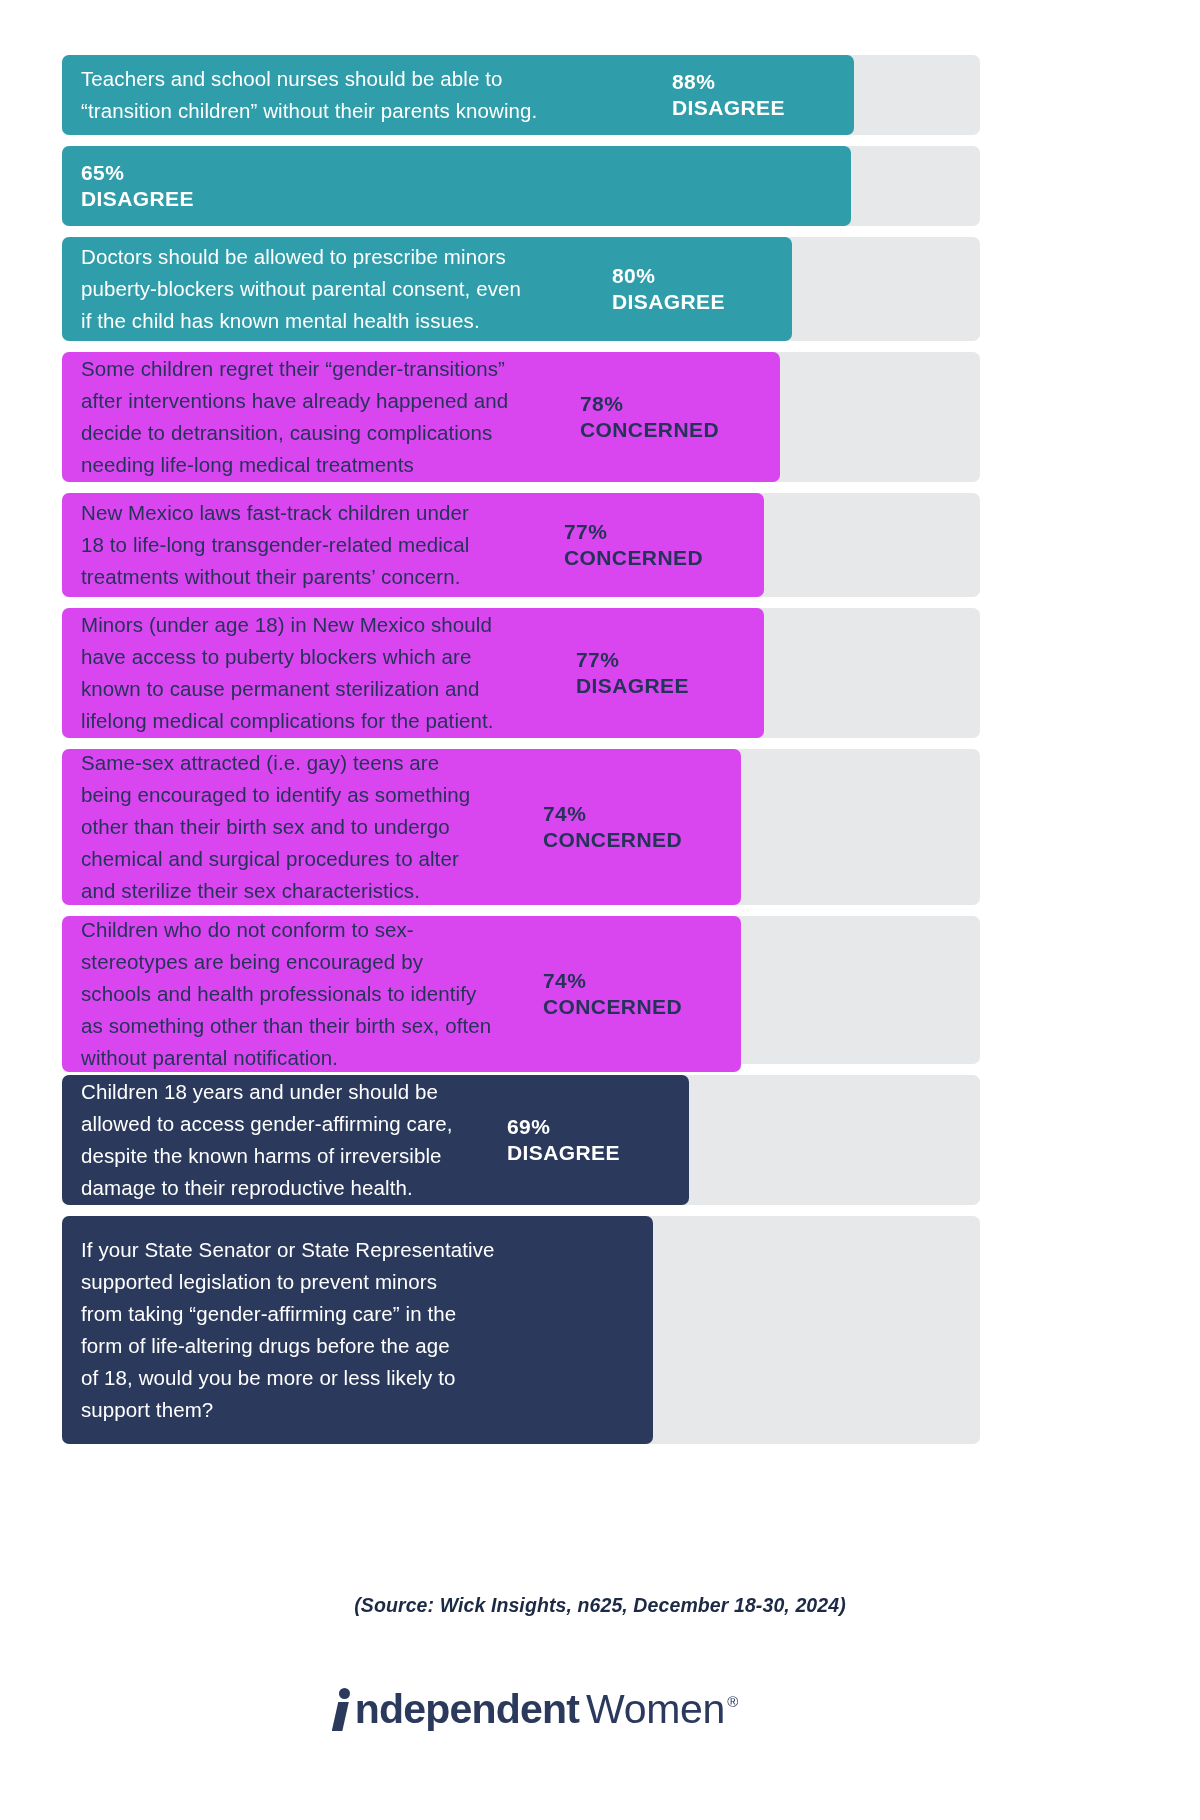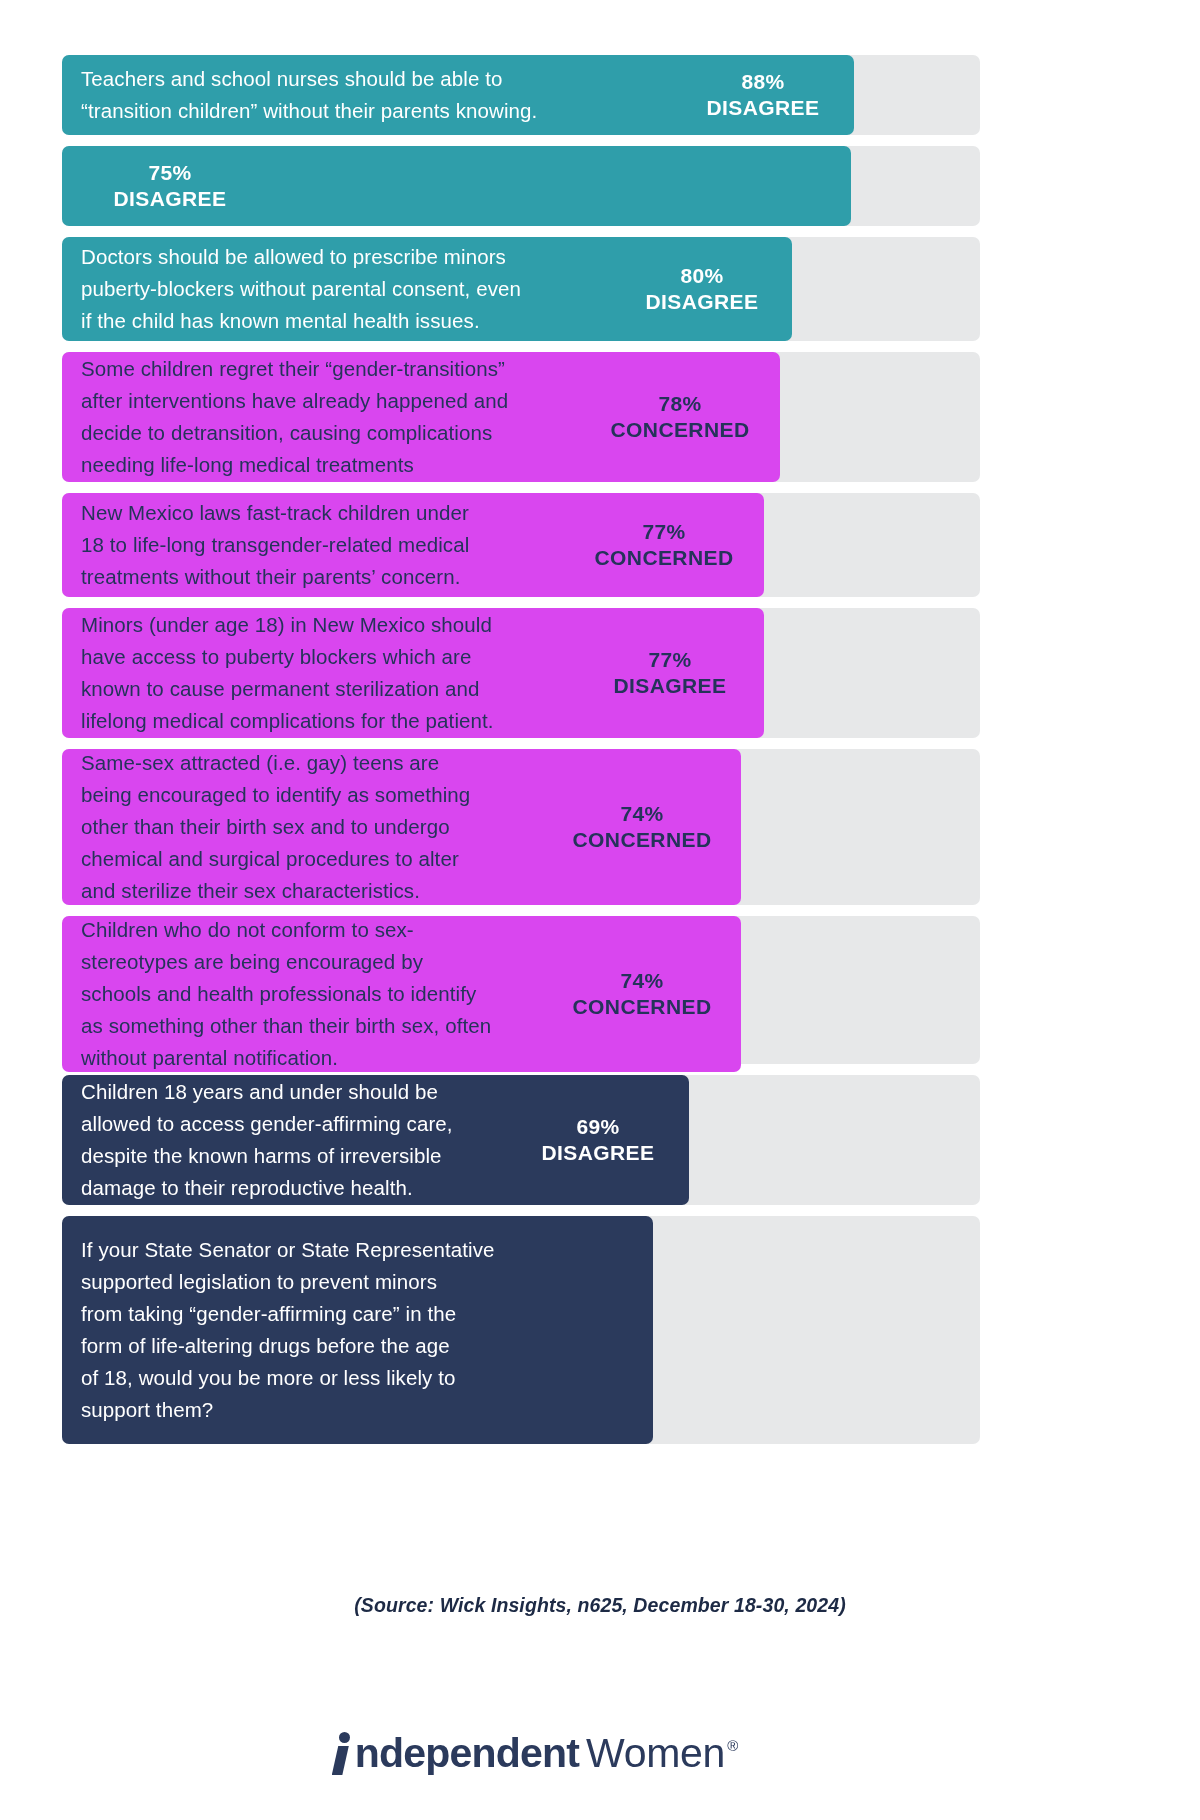--- a/index.html
+++ b/index.html
@@ -47,21 +47,21 @@
     flex: 1 1 auto;
     font-size: 20.5px;
     line-height: 32px;
     letter-spacing: 0.1px;
     white-space: pre-line;
     padding-right: 6px;
   }
 
   .value {
     flex: 0 0 auto;
-    text-align: center;
+    text-align: left;
     font-size: 21px;
     line-height: 26px;
     font-weight: bold;
     letter-spacing: 0.4px;
     white-space: pre-line;
     min-width: 150px;
   }
 
   
   .c-teal       { background: #2f9eaa; }
@@ -89,21 +89,20 @@
     letter-spacing: 0.1px;
   }
 
   .logo {
     position: absolute;
     top: 1686px;
     left: 0;
     width: 1067px;
     text-align: center;
     white-space: nowrap;
-    margin-top: 44px;
   }
   .logo-i {
     display: inline-block;
     position: relative;
     width: 26px;
     height: 44px;
     vertical-align: -8px;
   }
   .logo-i .dot {
     position: absolute;
@@ -154,21 +153,21 @@
           <div class="statement">Teachers and school nurses should be able to
 “transition children” without their parents knowing.</div>
           <div class="value" style="min-width: 182px;">88%
 DISAGREE</div>
         </div>
       </div>
     </div>
     <div class="row" style="height: 80px;">
       <div class="bar c-teal" style="width: 789px; height: 80px;">
         <div class="bar-inner">
-          <div class="value" style="min-width: 178px;">75%
+          <div class="value" style="min-width: 178px;">65%
 DISAGREE</div>
         </div>
       </div>
     </div>
     <div class="row" style="height: 104px;">
       <div class="bar c-teal" style="width: 730px; height: 104px;">
         <div class="bar-inner">
           <div class="statement">Doctors should be allowed to prescribe minors
 puberty-blockers without parental consent, even
 if the child has known mental health issues.</div>

